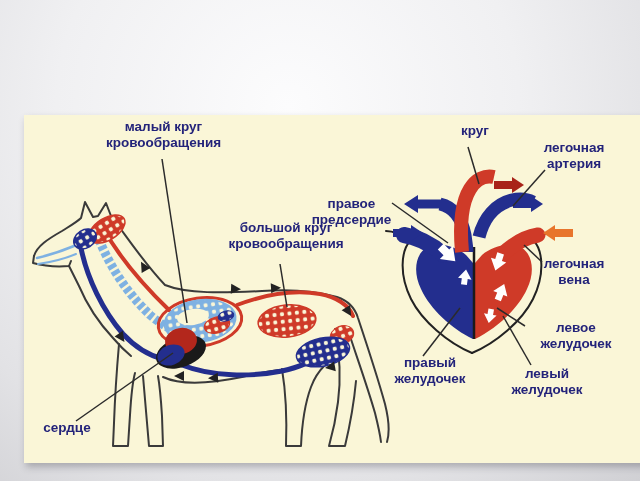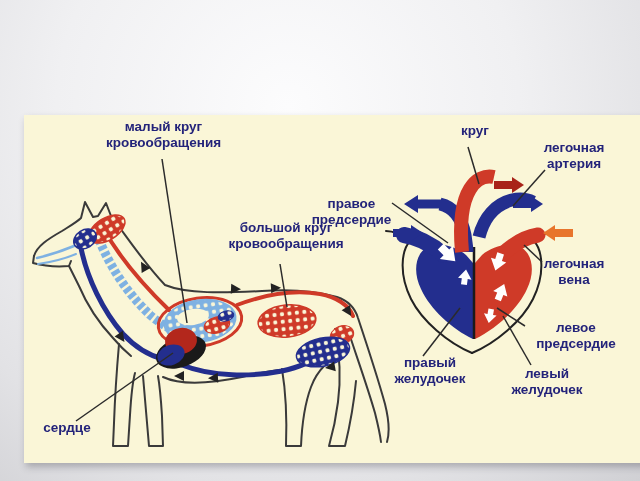--- a/index.html
+++ b/index.html
@@ -210,20 +210,20 @@
     <div class="dlabel lbl-aorta">круг</div>
     <div class="dlabel lbl-pulmonary-artery">легочная
 артерия</div>
     <div class="dlabel lbl-right-atrium">правое
 предсердие</div>
     <div class="dlabel lbl-systemic-circulation">большой круг
 кровообращения</div>
     <div class="dlabel lbl-pulmonary-vein">легочная
 вена</div>
     <div class="dlabel lbl-left-atrium">левое
-предсердие</div>
+желудочек</div>
     <div class="dlabel lbl-right-ventricle">правый
 желудочек</div>
     <div class="dlabel lbl-left-ventricle">левый
 желудочек</div>
     <div class="dlabel lbl-heart">сердце</div>
   </div>
 </div>
 
 </body></html>

